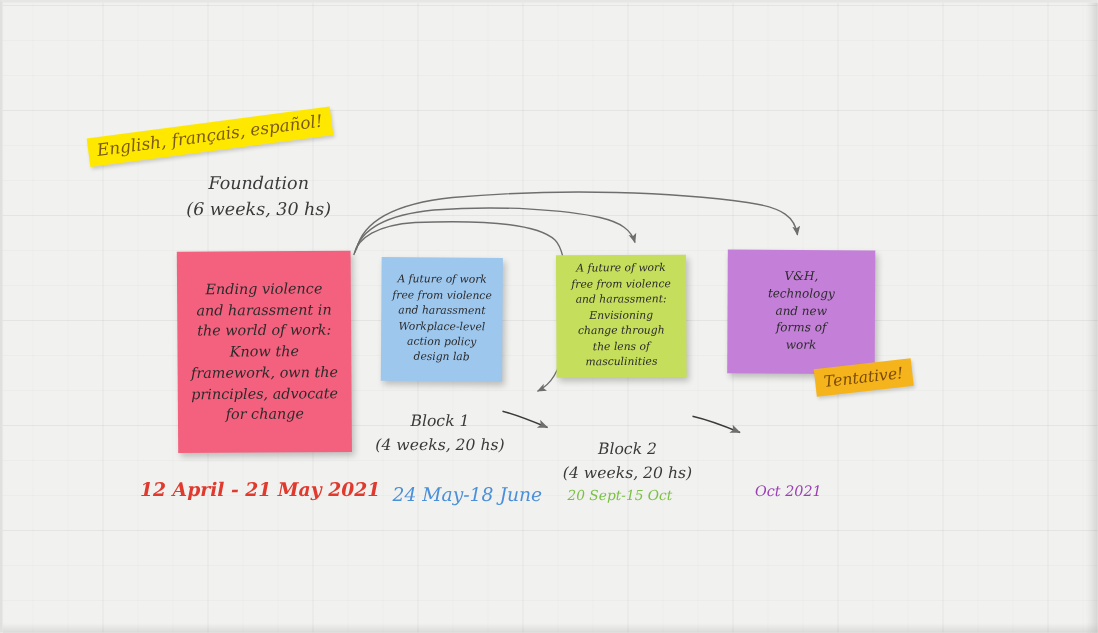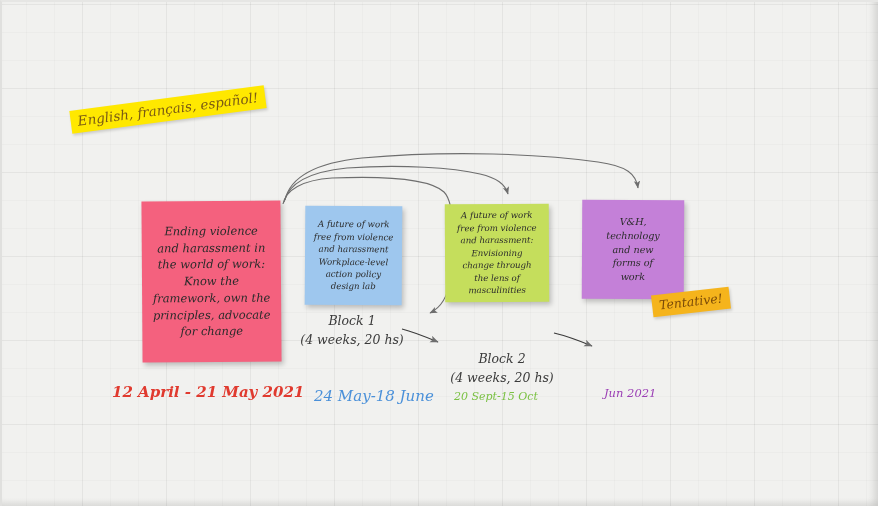--- a/index.html
+++ b/index.html
@@ -64,21 +64,21 @@
     font-size:8.6px;
     transform:rotate(0.4deg);
   }
   #note-green{
     left:443px;top:202px;width:104px;height:98px;
     background:#c5de5c;
     font-size:8.6px;
     transform:rotate(-0.3deg);
   }
   #note-purple{
-    left:580px;top:198px;width:102px;height:99px;
+    left:580px;top:198px;width:118px;height:99px;
     background:#c480d8;
     font-size:9.6px;
     transform:rotate(0.3deg);
   }
 
   
   .tag{
     position:absolute;
     font-family:"DejaVu Serif", serif;
     font-style:italic;
@@ -110,21 +110,21 @@
     color:#3a3a3a;
     white-space:pre-line;
     text-align:center;
     line-height:1.5;
   }
   #label-foundation{
     left:130px;top:135px;width:150px;
     font-size:14px;
   }
   .block-label{font-size:12.5px;color:#3a3a3a;}
-  #label-block1{left:288px;top:310px;width:124px;}
+  #label-block1{left:288px;top:326px;width:124px;}
   #label-block2{left:438px;top:320px;width:124px;margin-top:28px;}
   #label-block3{left:582px;top:312px;width:124px;}
 
   .date{
     position:absolute;
     font-family:"DejaVu Serif", serif;
     font-style:italic;
     white-space:nowrap;
   }
   #date-foundation{left:110px;top:381px;font-size:15px;color:#e03a2f;font-weight:bold;}
@@ -155,20 +155,22 @@
     <path d="M283,198 C 288,176 312,161 360,156 C 450,148 540,152 596,160
              C 625,164 634,172 636,186" fill="none" stroke="#6e6e6e" stroke-width="1.1" marker-end="url(#ah)"></path>
 
     <path d="M400,327 C 412,330 424,335 436,340" fill="none" stroke="#3a3a3a" stroke-width="1.2" marker-end="url(#ah)"></path>
 
     <path d="M552,331 C 565,334 578,339 590,344" fill="none" stroke="#3a3a3a" stroke-width="1.2" marker-end="url(#ah)"></path>
   </svg>
 
   <div class="tag" id="tag-languages">English, français, español!</div>
 
+  <div class="hand" id="label-foundation">Foundation
+(6 weeks, 30 hs)</div>
 
   <div class="note" id="note-pink">Ending violence
 and harassment in
 the world of work:
 Know the
 framework, own the
 principles, advocate
 for change</div>
 
   <div class="note" id="note-blue">A future of work
@@ -200,17 +202,17 @@
   <div class="hand block-label" id="label-block2">Block 2
 (4 weeks, 20 hs)</div>
 
 
   <div class="date" id="date-foundation">12 April - 21 May  2021</div>
 
   <div class="date" id="date-block1">24 May-18 June</div>
 
   <div class="date" id="date-block2">20 Sept-15 Oct</div>
 
-  <div class="date" id="date-block3">Jun 2021</div>
+  <div class="date" id="date-block3">Oct 2021</div>
 
   <div class="edge-shadow"></div>
   <div class="bottom-shadow"></div>
 </div>
 
 </body></html>

